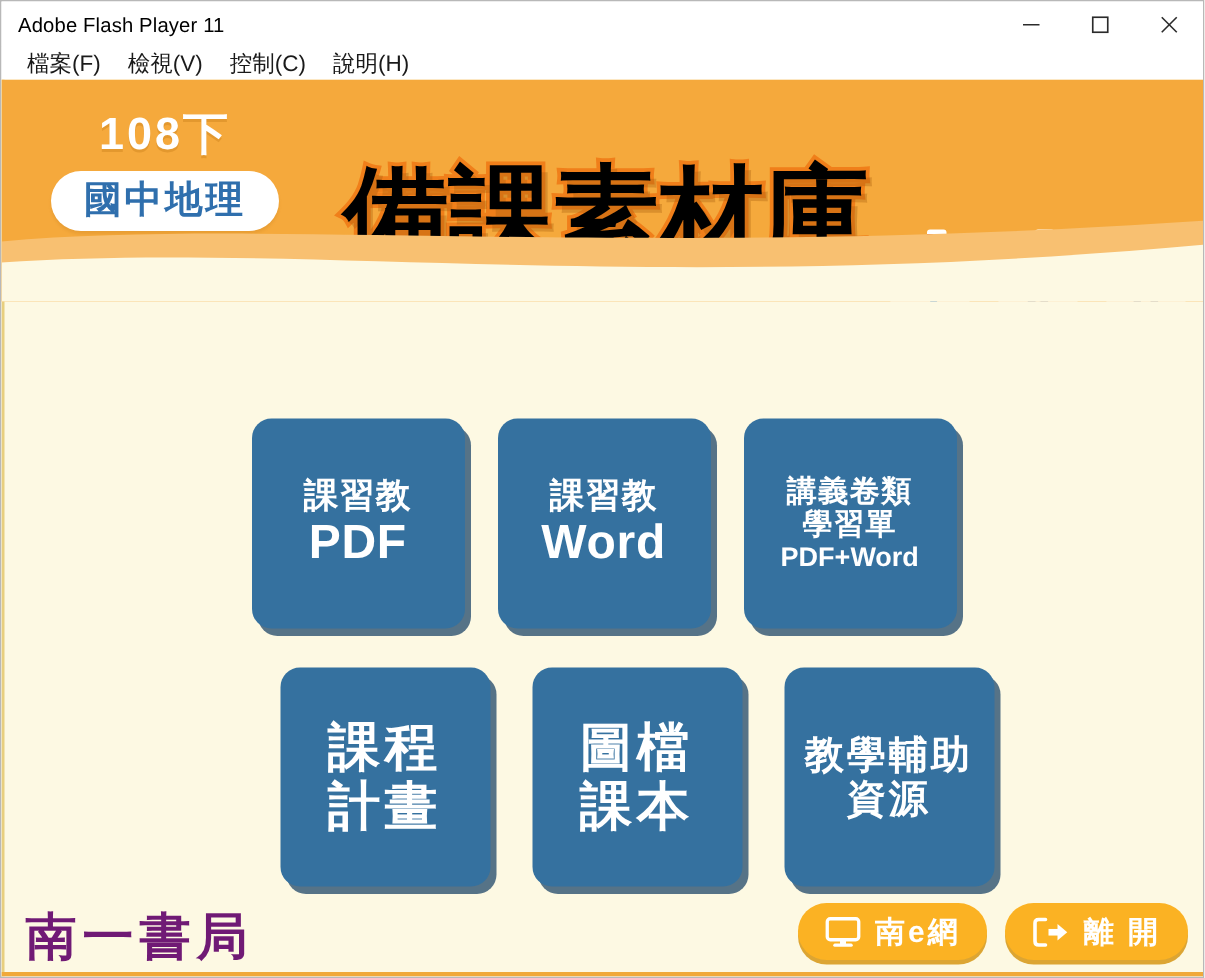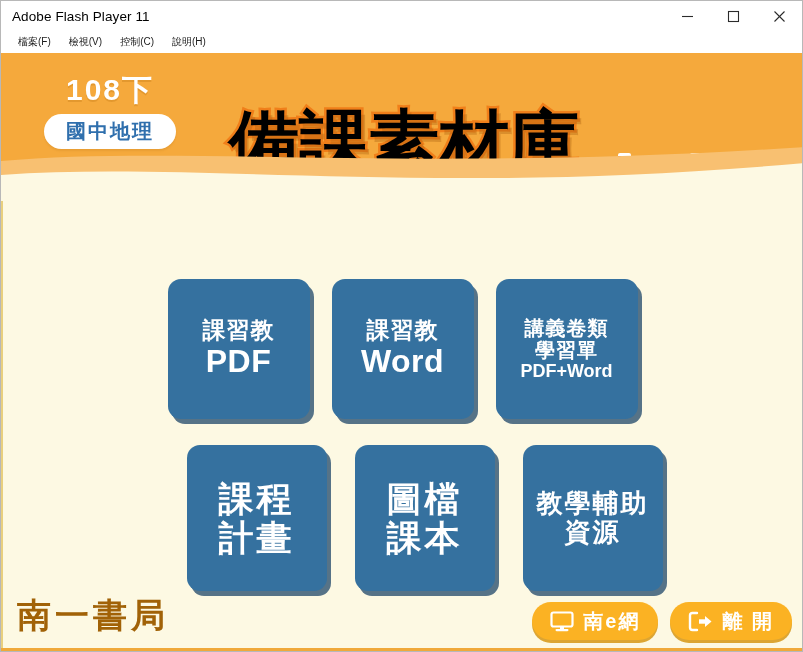--- a/index.html
+++ b/index.html
@@ -37,21 +37,21 @@
   .win-btn svg { display: block; }
 
   
   .menubar {
     height: 22px; min-height: 22px;
     background: #ffffff;
     display: flex; align-items: center;
     padding-left: 8px;
   }
   .menu-item {
-    font-size: 10px; color: #1a1a1a;
+    font-size: 15px; color: #1a1a1a;
     padding: 0 9px;
     white-space: nowrap;
   }
 
   
   .stage {
     flex: 1; position: relative;
     background: #fdf9e3;
     overflow: hidden;
   }
@@ -80,21 +80,21 @@
   }
   .badge-pill {
     margin-top: 9px;
     display: inline-block;
     background: #ffffff;
     border-radius: 26px;
     padding: 7px 22px 8px;
     box-shadow: 0 2px 2px rgba(180,110,20,0.18);
   }
   .badge-pill-text {
-    font-size: 20px; font-weight: bold; color: #2f6fad;
+    font-size: 25px; font-weight: bold; color: #2f6fad;
     letter-spacing: 2px; line-height: 1;
     white-space: nowrap;
   }
 
   .banner-title {
     position: absolute; left: 228px; top: 55px;
     font-size: 70px; font-weight: bold;
     color: #000000;
     letter-spacing: 0px;
     line-height: 1;
@@ -142,23 +142,23 @@
   .s-latin-17 { font-size: 18px; letter-spacing: 0px; }
   .s-cjk-33 { font-size: 35px; letter-spacing: 3px; }
   .s-cjk-25 { font-size: 26px; letter-spacing: 2px; }
 
   
   .footer {
     position: absolute; left: 0; bottom: 0;
     width: 803px; height: 62px;
   }
   .brand {
-    position: absolute; left: 16px; bottom: 19px;
+    position: absolute; left: 16px; bottom: 9px;
     font-size: 34px; font-weight: bold;
-    color: #a16207;
+    color: #701a75;
     letter-spacing: 4px;
     font-family: "DejaVu Serif", "Liberation Serif", serif;
     line-height: 1;
     white-space: nowrap;
     margin-top: 20px;
   }
   .foot-btns {
     position: absolute; right: 12px; bottom: 11px;
     display: flex; gap: 12px;
   }

